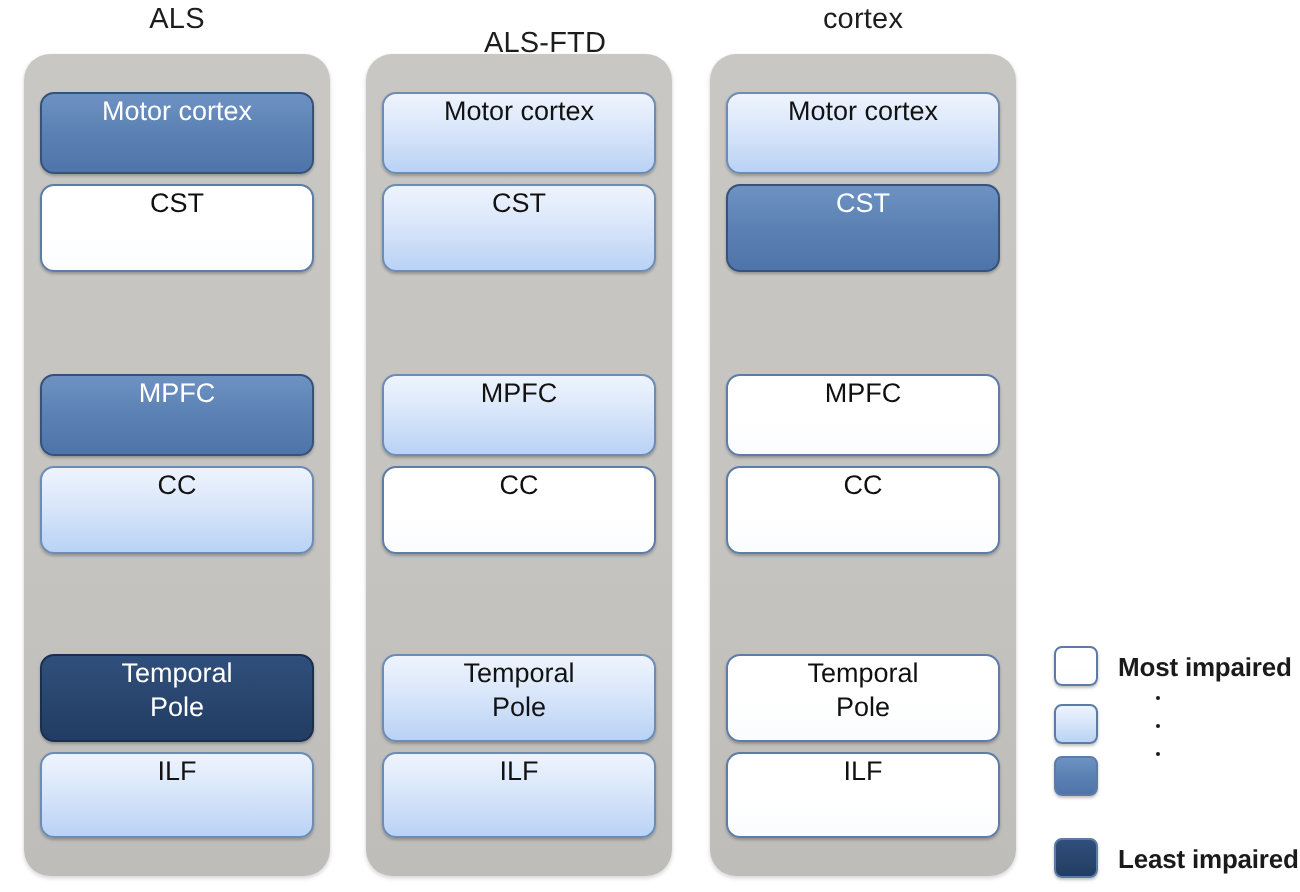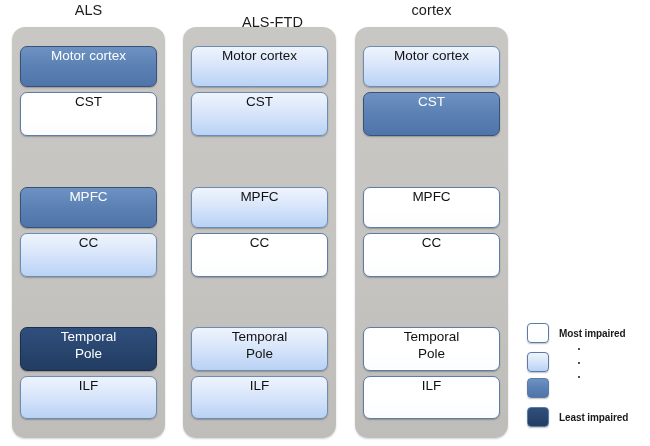--- a/index.html
+++ b/index.html
@@ -100,21 +100,21 @@
     width: 22px;
     height: 20px;
     border-radius: 4px;
     border: 1px solid #5c7ba6;
     box-sizing: border-box;
     flex: 0 0 auto;
     box-shadow: 0 1px 1.5px rgba(0,0,0,0.25);
   }
   .legend-text {
     margin-left: 10px;
-    font-size: 10px;
+    font-size: 13px;
     font-weight: bold;
     color: #1a1a1a;
     white-space: nowrap;
     letter-spacing: -0.1px;
   }
   .legend-dots {
     position: absolute;
     left: 32px;
     top: 26px;
     width: 40px;
@@ -205,21 +205,21 @@
         <div class="legend-row" style="top: 0px;">
           <div class="legend-swatch lvl-white"></div>
           <div class="legend-text">Most impaired</div>
         </div>
         <div class="legend-row" style="top: 29px;">
           <div class="legend-swatch lvl-light"></div>
         </div>
         <div class="legend-row" style="top: 55px;">
           <div class="legend-swatch lvl-medium"></div>
         </div>
-        <div class="legend-row" style="top: 84px;">
+        <div class="legend-row" style="top: 96px;">
           <div class="legend-swatch lvl-dark"></div>
           <div class="legend-text">Least impaired</div>
         </div>
       </div>
     <div class="legend-dots">
       <span></span>
       <span></span>
       <span></span>
     </div>
   </div>

